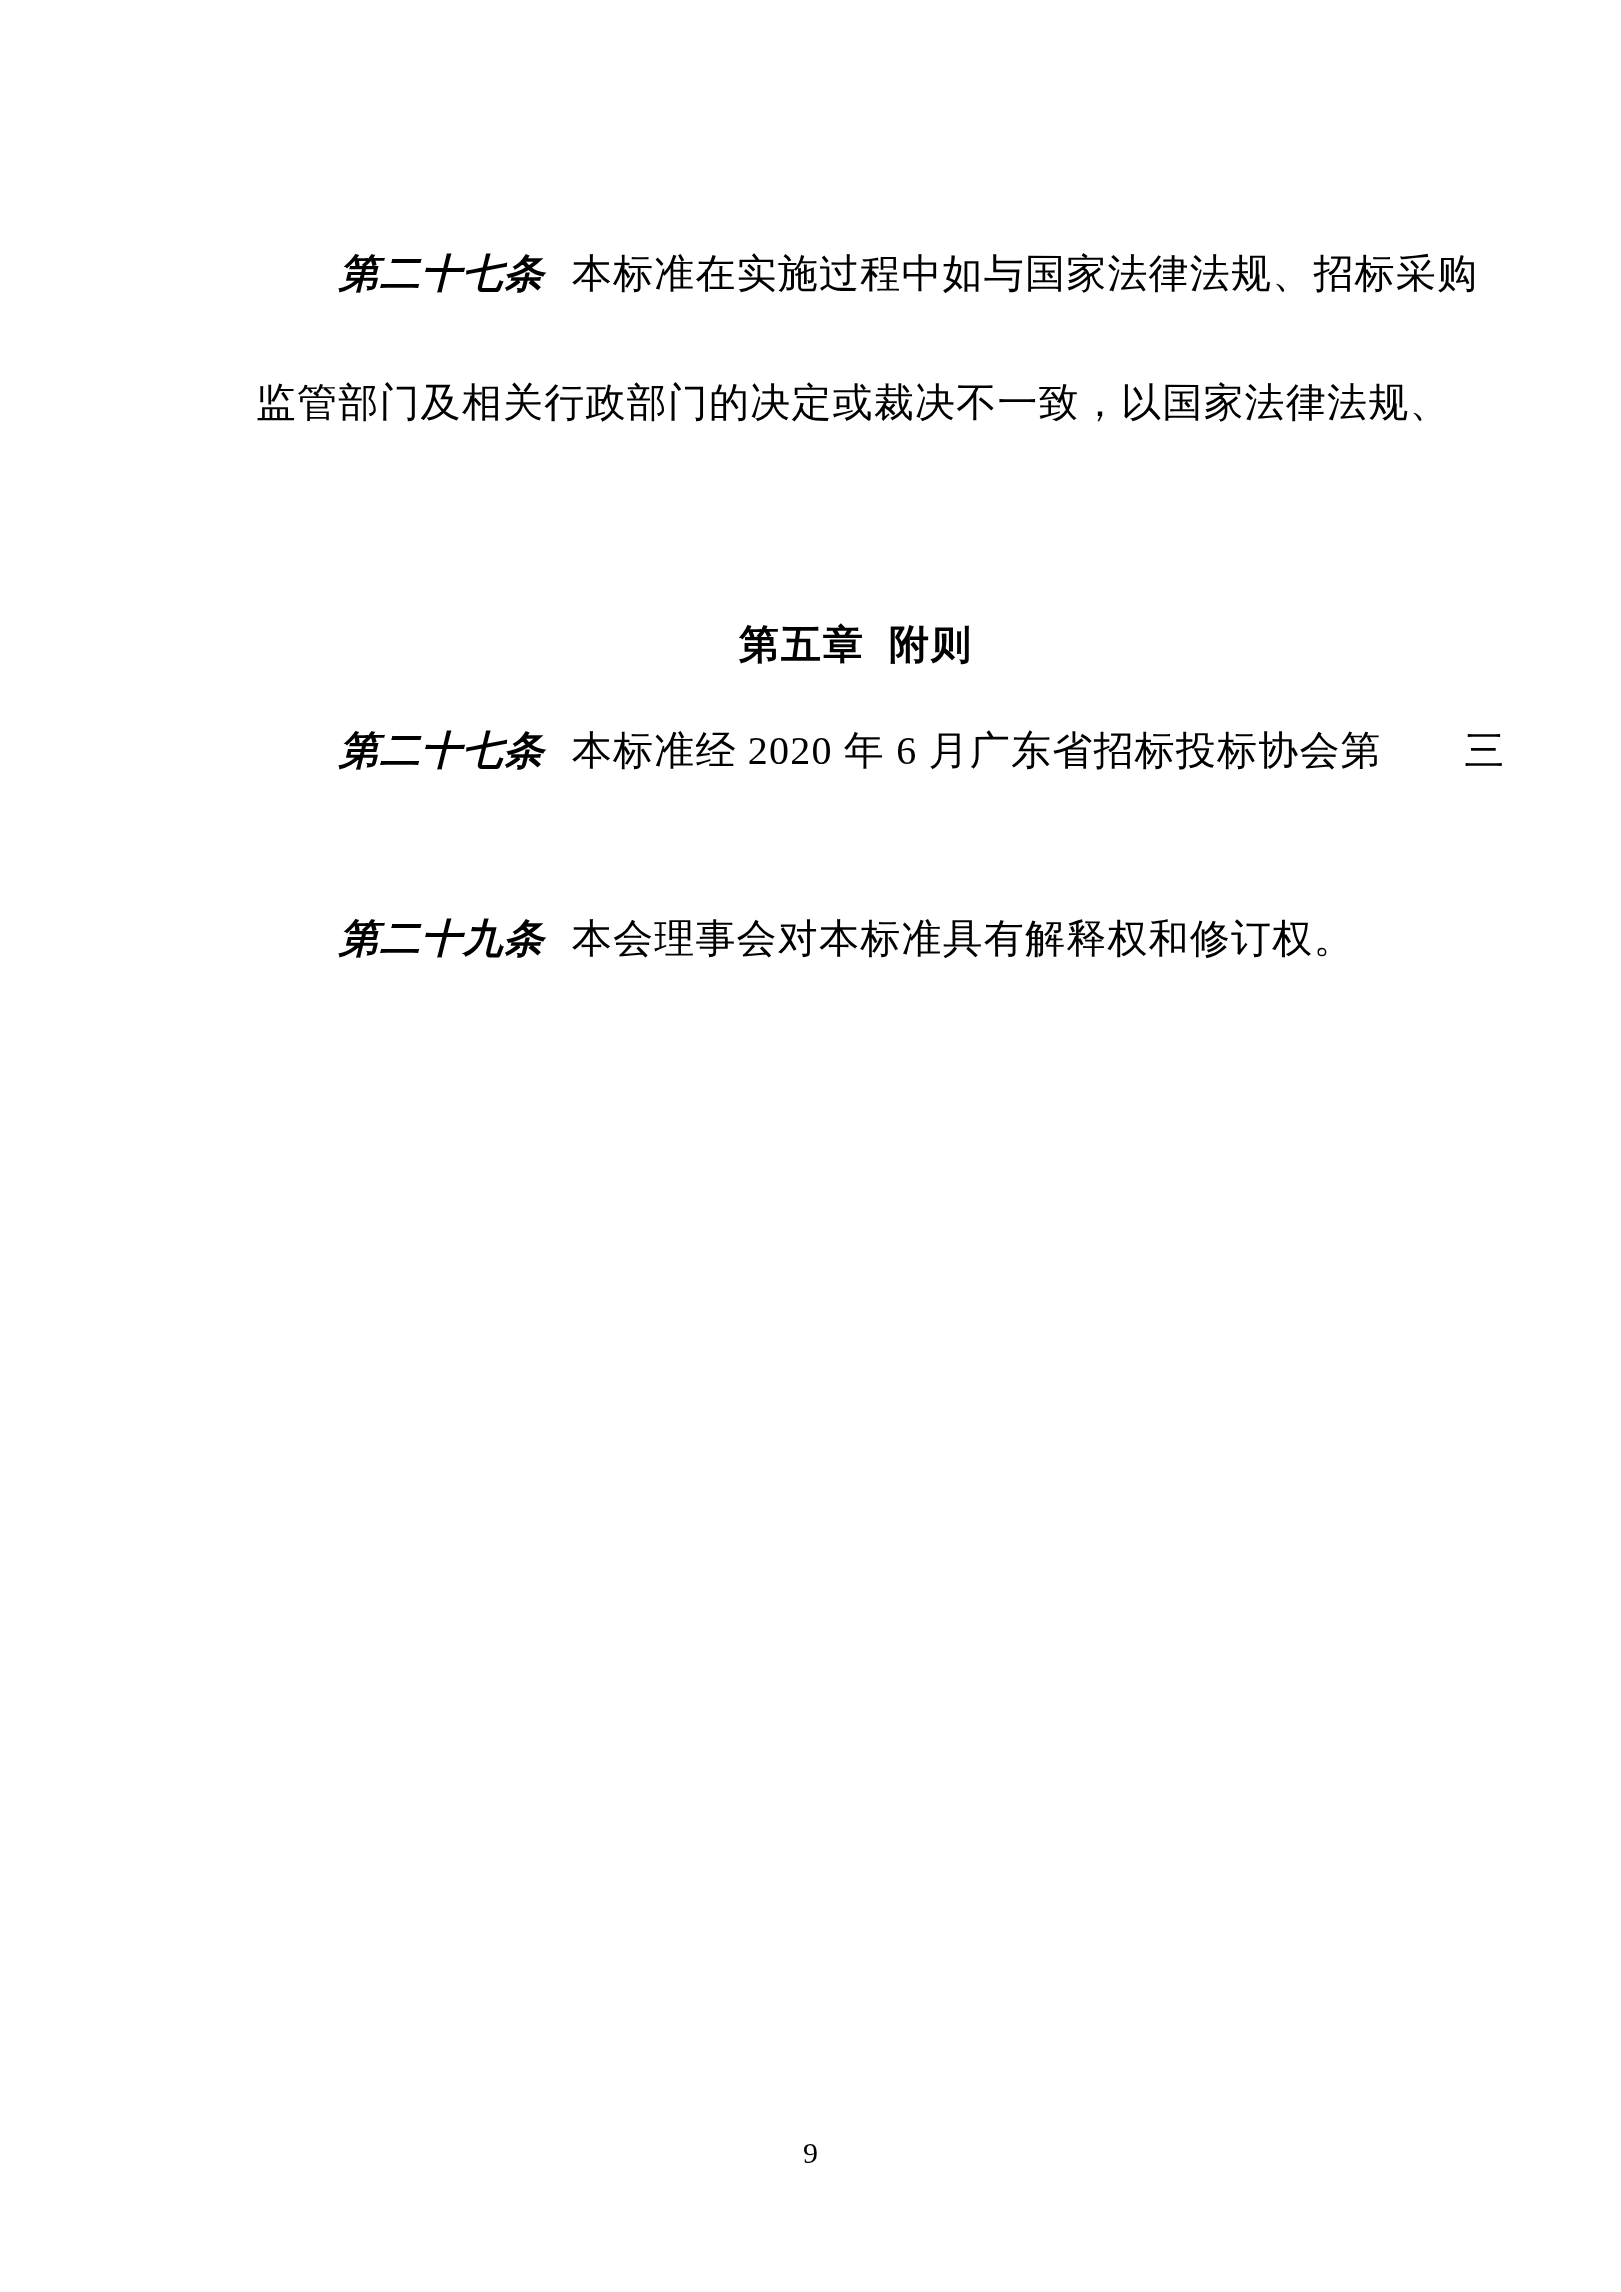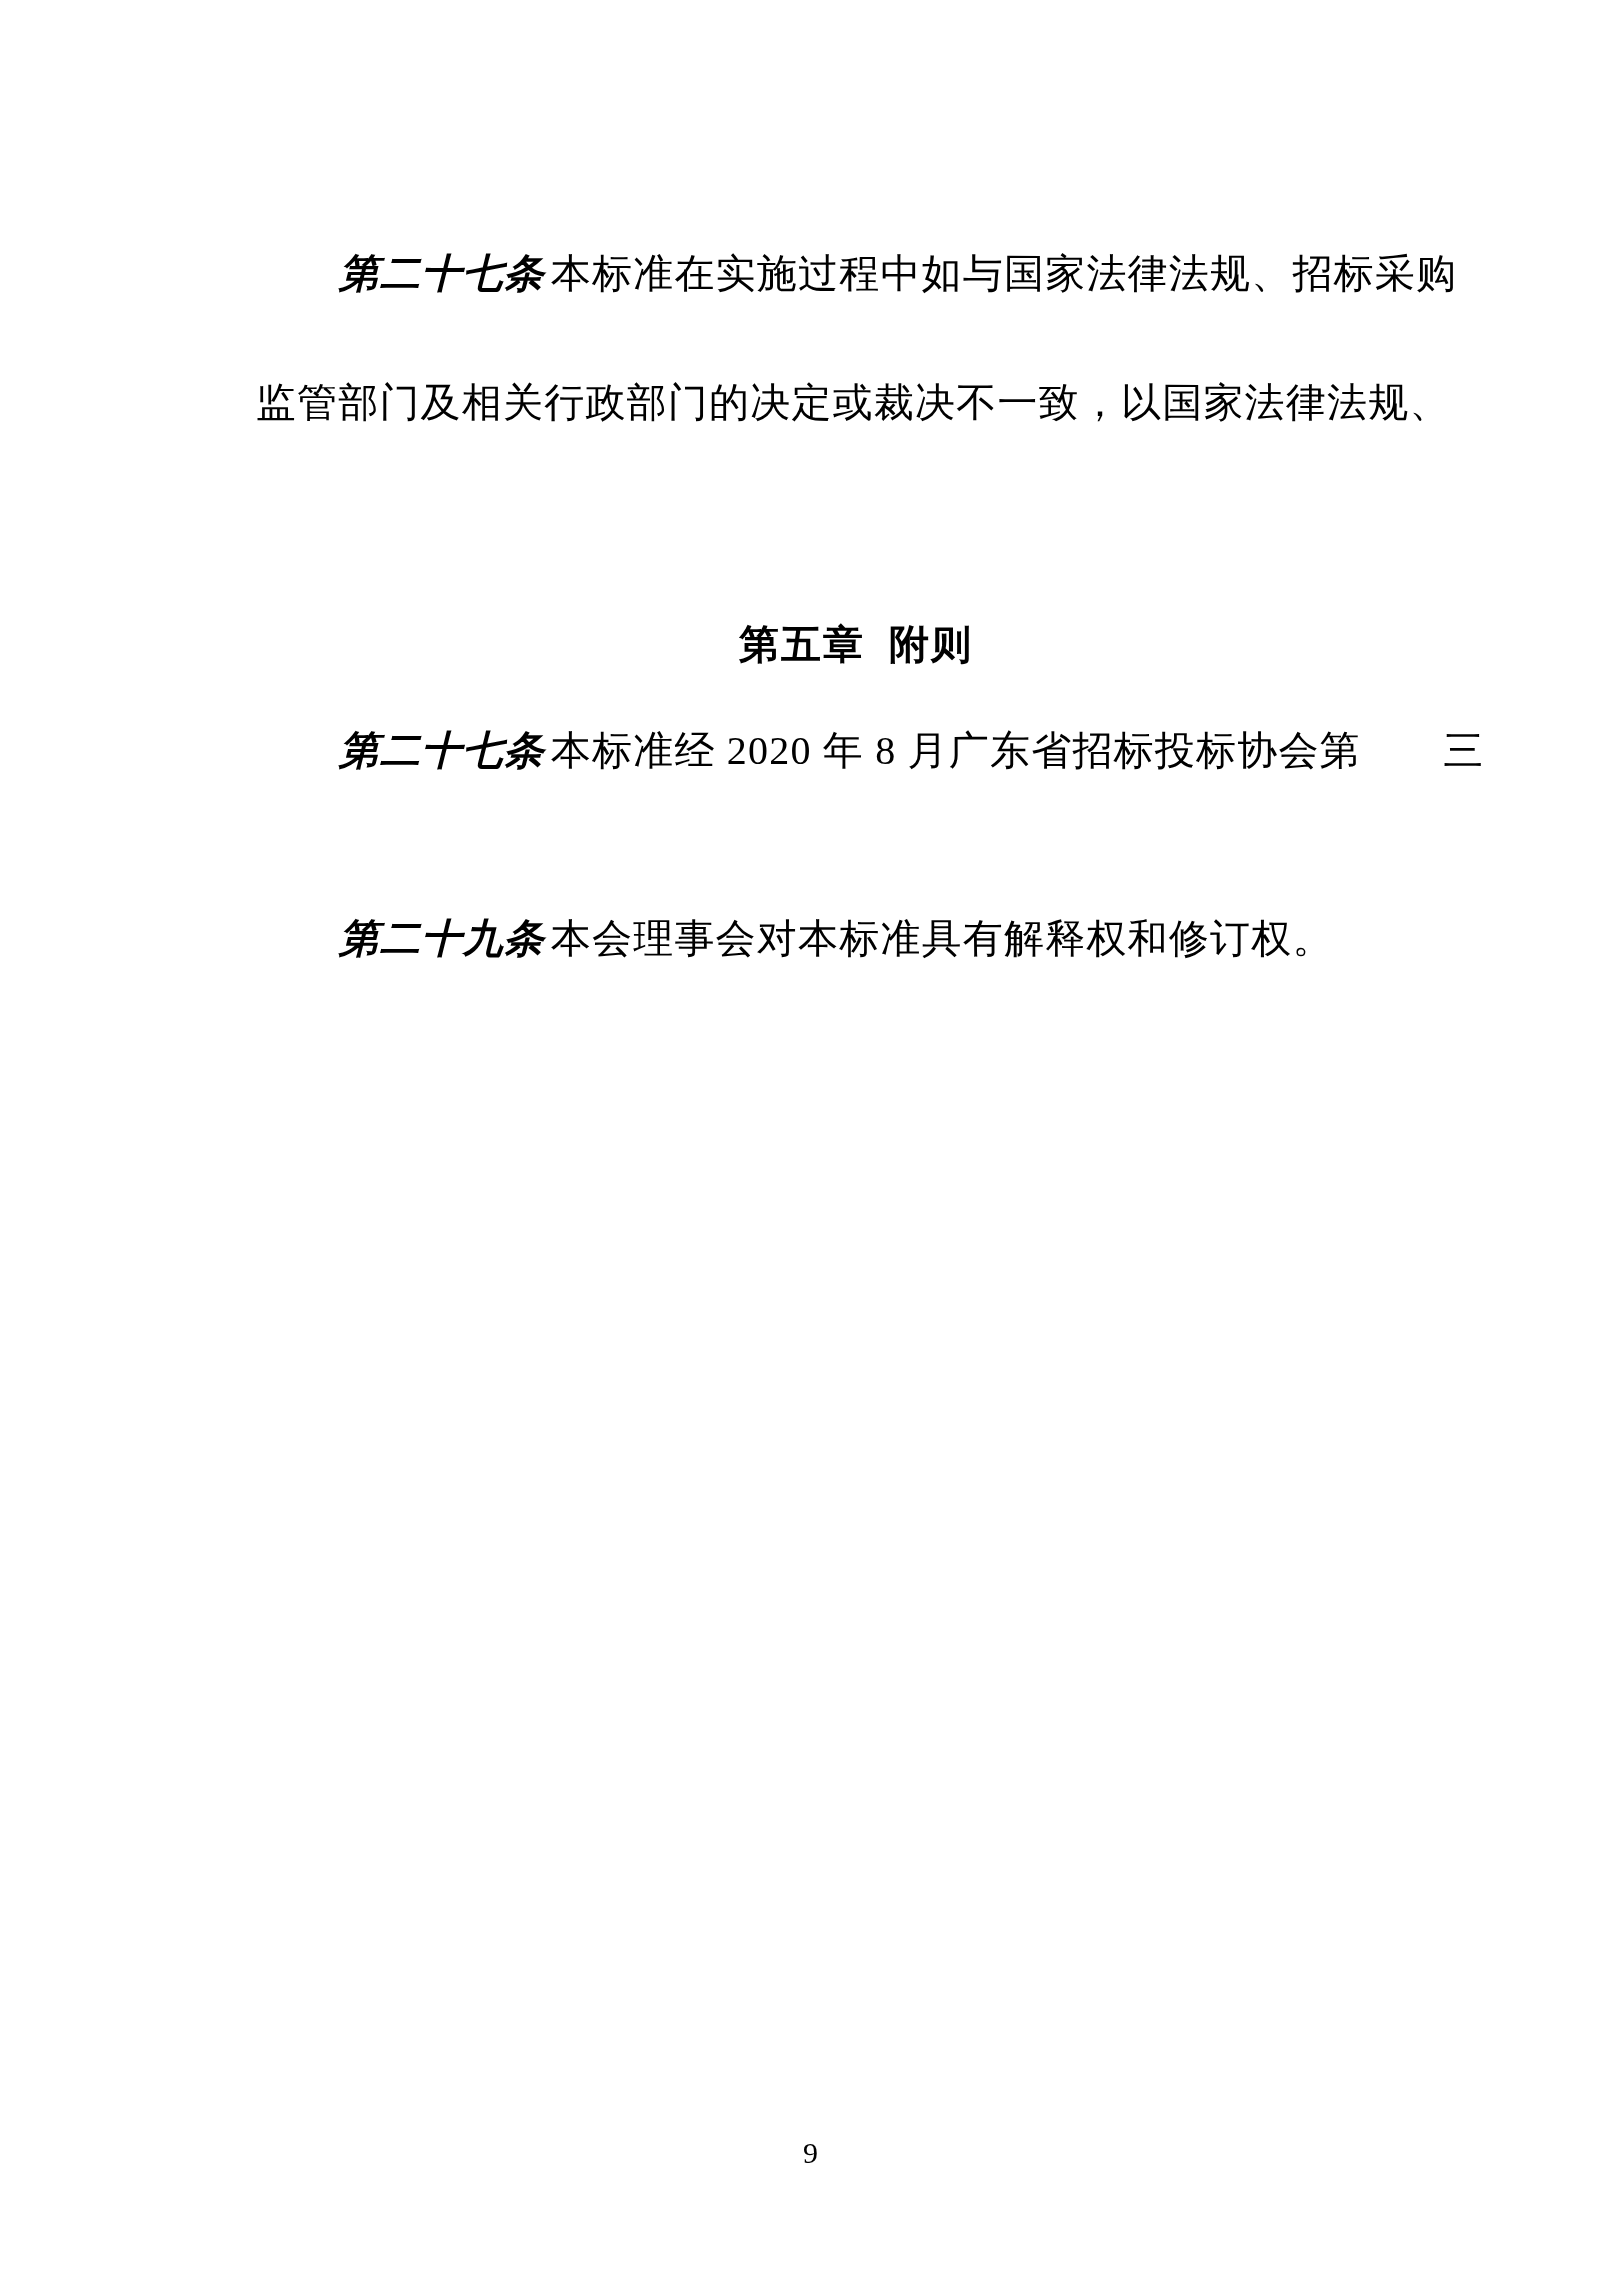--- a/index.html
+++ b/index.html
@@ -27,21 +27,21 @@
     color: #000000;
   }
   .indent {
     padding-left: 83px;
   }
   .b {
     font-weight: bold;
     font-style: italic;
   }
   .rest {
-    margin-left: 6px;
+    margin-left: 27px;
   }
   .center {
     text-align: center;
     letter-spacing: 2px;
   }
   .heading {
     font-weight: bold;
     margin-left: 38px;
   }
   .pagenum {
@@ -65,21 +65,21 @@
   </div>
   <div class="line" style="top:332px">
     <span>监管部门及相关行政部门的决定或裁决不一致，以国家法律法规、</span>
   </div>
 
   <div class="line center" style="top:574px">
     <span class="heading">第五章  附则</span>
   </div>
 
   <div class="line indent" style="top:680px">
-    <span class="b">第二十七条</span><span class="rest">本标准经 2020 年 8 月广东省招标投标协会第　　三</span>
+    <span class="b">第二十七条</span><span class="rest">本标准经 2020 年 6 月广东省招标投标协会第　　三</span>
   </div>
 
   <div class="line indent" style="top:868px">
     <span class="b">第二十九条</span><span class="rest">本会理事会对本标准具有解释权和修订权。</span>
   </div>
 
   <div class="pagenum">9</div>
 
 </div>
 

